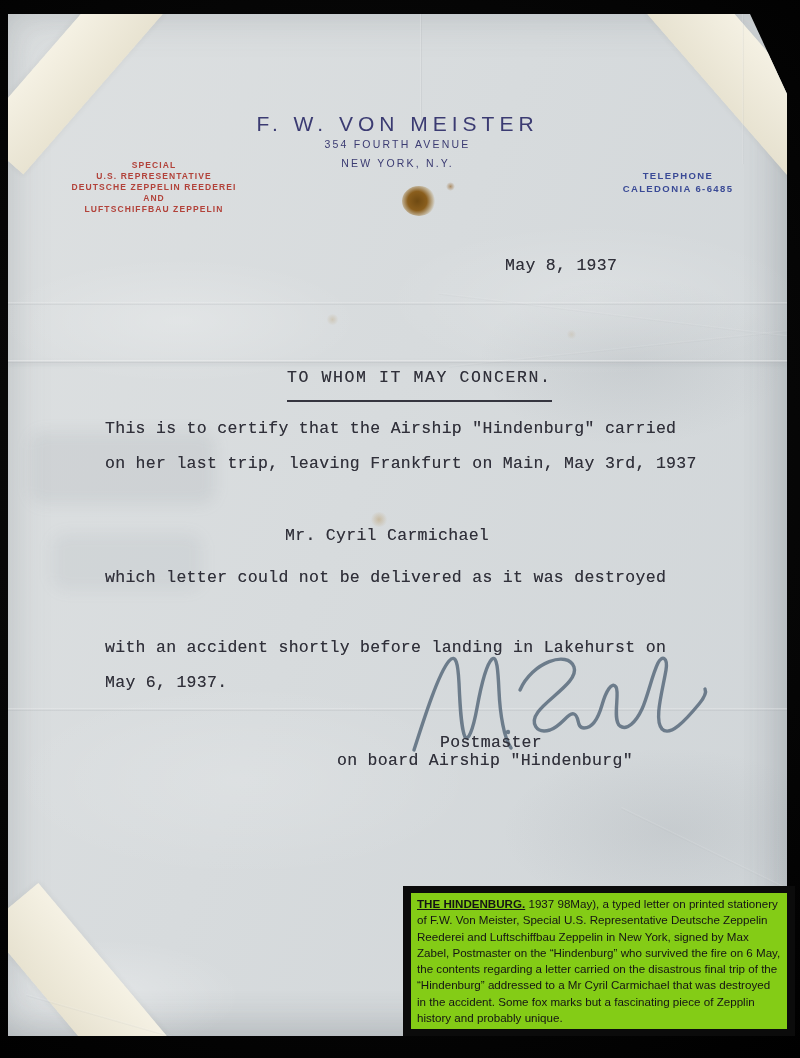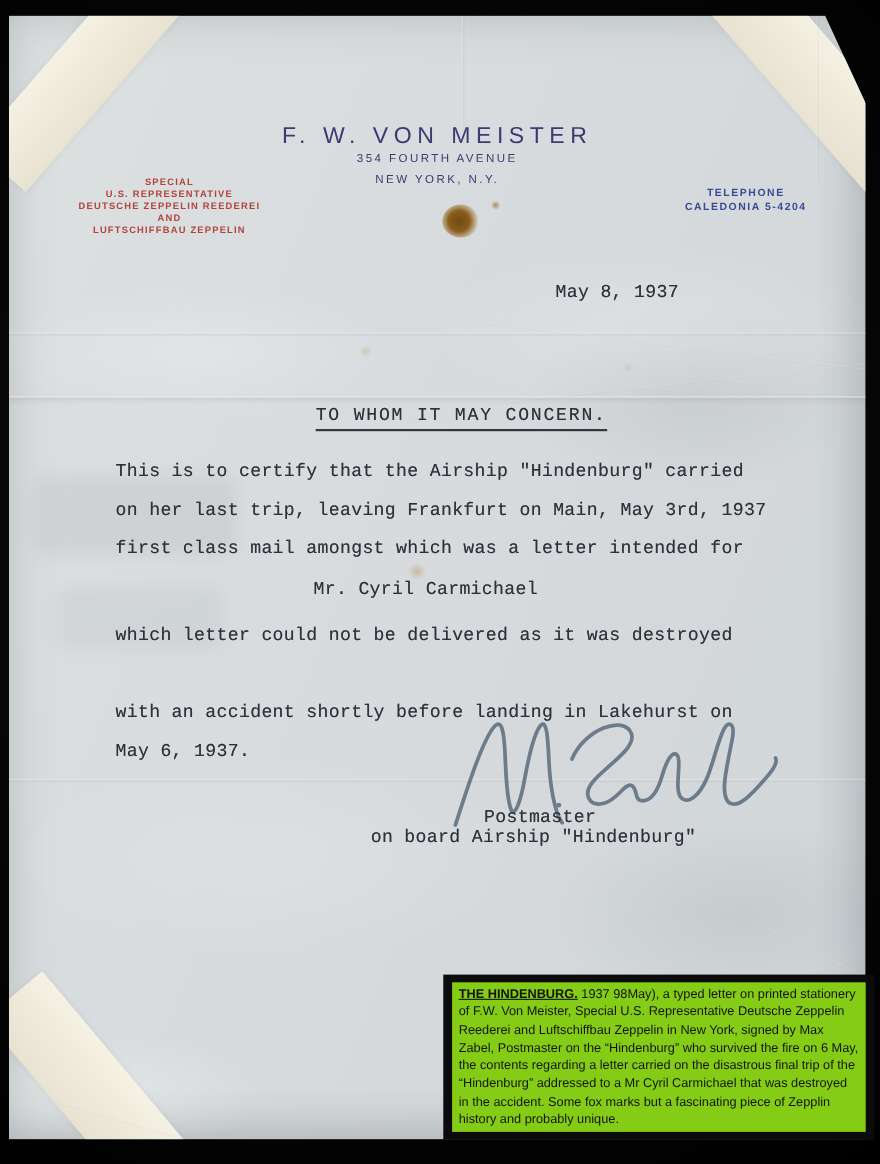--- a/index.html
+++ b/index.html
@@ -83,21 +83,21 @@
     color:#3a4a96;font-size:9.5px;line-height:13px;letter-spacing:1.4px;font-weight:600;}
 
   
   .typed{
     position:absolute;
     font-family:"Liberation Mono","DejaVu Sans Mono",monospace;
     font-size:16.5px;color:#30303a;letter-spacing:.3px;white-space:pre;
     text-shadow:0 0 .6px rgba(40,40,50,.55);
   }
   .t-date{left:497px;top:242px;text-align:right;}
-  .t-salutation{left:279px;top:354px;border-bottom:2px solid #35353f;padding-bottom:3px;letter-spacing:1.6px;}
+  .t-salutation{left:279px;top:354px;border-bottom:2px solid #35353f;padding-bottom:13px;letter-spacing:1.6px;}
   .t-p1l1{left:97px;top:405px;}
   .t-p1l2{left:97px;top:440px;text-align:center;}
   .t-p1l3{left:97px;top:475px;}
   .t-addressee{left:277px;top:512px;}
   .t-p2l1{left:97px;top:554px;}
   .t-p2l2{left:97px;top:589px;}
   .t-p2l3{left:97px;top:624px;}
   .t-p2l4{left:97px;top:659px;}
   .t-close1{left:432px;top:719px;}
   .t-close2{left:329px;top:737px;}
@@ -155,29 +155,28 @@
   <div class="lh-left">
     <div>SPECIAL</div>
     <div>U.S. REPRESENTATIVE</div>
     <div>DEUTSCHE ZEPPELIN REEDEREI</div>
     <div>AND</div>
     <div>LUFTSCHIFFBAU ZEPPELIN</div>
   </div>
 
   <div class="lh-right">
     <div>TELEPHONE</div>
-    <div>CALEDONIA 5-4204</div>
+    <div>CALEDONIA 6-6485</div>
   </div>
 
   <div class="typed t-date">May 8, 1937</div>
   <div class="typed t-salutation">TO WHOM IT MAY CONCERN.</div>
 
   <div class="typed t-p1l1">This is to certify that the Airship "Hindenburg" carried</div>
   <div class="typed t-p1l2">on her last trip, leaving Frankfurt on Main, May 3rd, 1937</div>
-  <div class="typed t-p1l3">first class mail amongst which was a letter intended for</div>
 
   <div class="typed t-addressee">Mr. Cyril Carmichael</div>
 
   <div class="typed t-p2l1">which letter could not be delivered as it was destroyed</div>
   <div class="typed t-p2l3">with an accident shortly before landing in Lakehurst on</div>
   <div class="typed t-p2l4">May 6, 1937.</div>
 
   <svg class="signature" viewBox="0 0 320 105" aria-label="M. Zabel">
     <path d="M 24 102 C 33 74 48 26 59 13 C 66 5 68 16 69 35 C 70 58 71 80 75 89 C 78 94 83 82 87 60 C 91 38 96 17 102 11 C 107 7 108 22 109 43 C 110 66 114 90 121 100"></path>
     <circle cx="118" cy="84" r="2.2" fill="#5d6e80" stroke="none" opacity="0.88"></circle>

